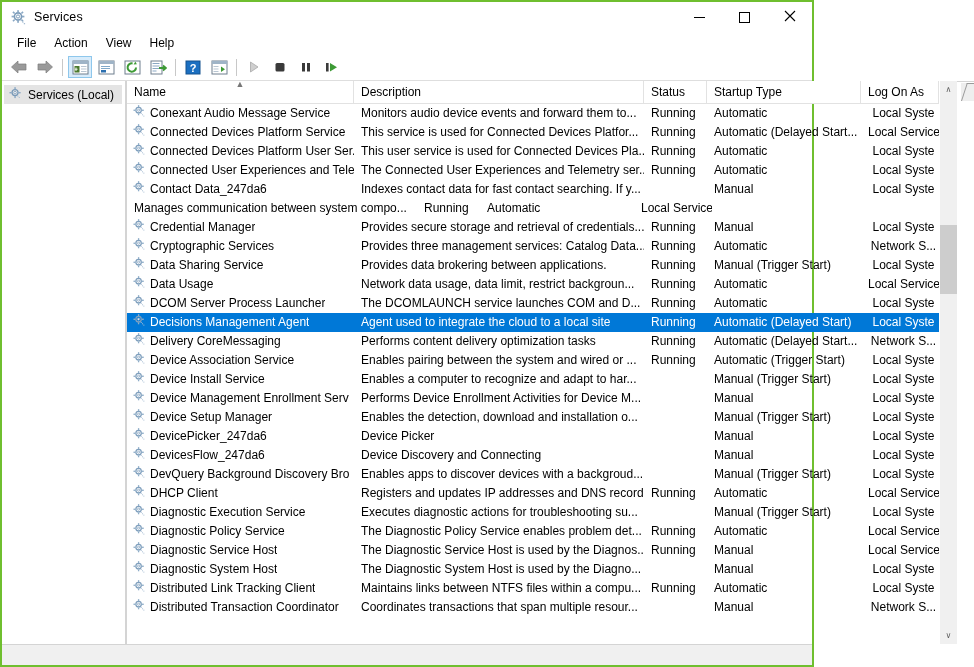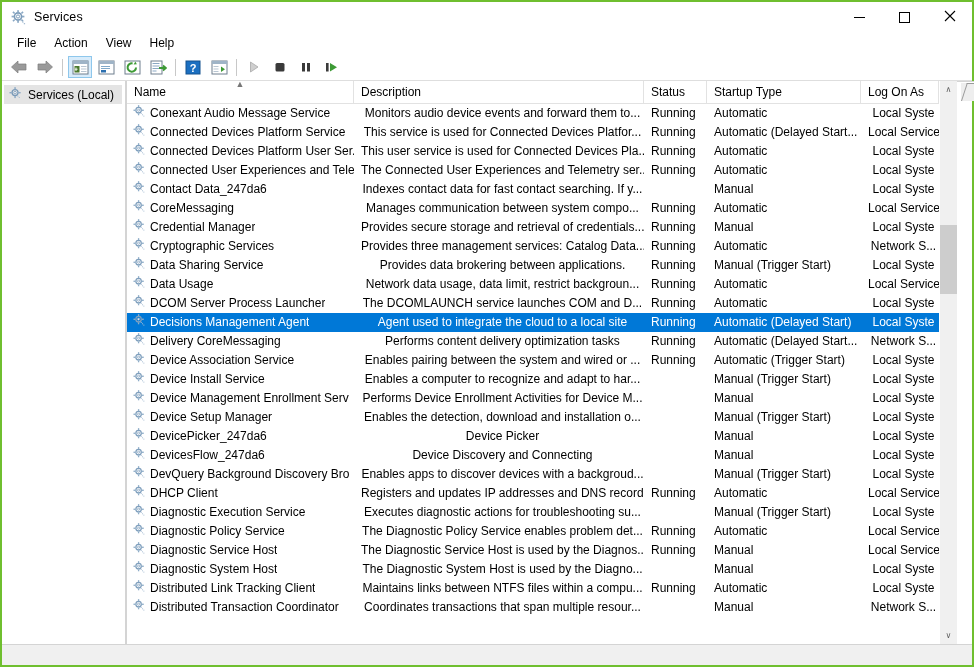--- a/index.html
+++ b/index.html
@@ -13,21 +13,21 @@
     font-family: "Liberation Sans", sans-serif;
     font-size: 12px;
     color: #000000;
     overflow: hidden;
   }
 
   
   .window {
     position: absolute;
     left: 0; top: 0;
-    width: 974px;
+    width: 814px;
     height: 667px;
     box-sizing: border-box;
     border: 2px solid #6fbf2f;
     background: #0ea5e9;
     display: flex;
     flex-direction: column;
   }
 
   
   .titlebar {
@@ -233,21 +233,21 @@
   .cell.name {
     display: flex;
     align-items: center;
     padding-left: 5px;
   }
   .cell.name .gear { margin-right: 4px; flex: 0 0 auto; }
   .cell .nm { overflow: hidden; white-space: nowrap; }
 
   
   .c-name   { width: 227px; min-width: 227px; }
-  .c-desc   { width: 290px; min-width: 290px; text-align: center; }
+  .c-desc   { width: 290px; min-width: 290px; }
   .c-status { width: 63px;  min-width: 63px; }
   .c-start  { width: 154px; min-width: 154px; }
   .c-logon  { width: 78px;  min-width: 78px; text-align: center; }
 
   
   .vscroll {
     width: 17px;
     min-width: 17px;
     background: #f0f0f0;
     border-left: 1px solid #ffffff;
@@ -640,38 +640,20 @@
                       </g>
                     </svg></span>
                   <span class="nm">Contact Data_247da6</span>
                 </div>
                 <div class="cell c-desc">Indexes contact data for fast contact searching. If y...</div>
                 <div class="cell c-status"></div>
                 <div class="cell c-start">Manual</div>
                 <div class="cell c-logon">Local Syste</div>
               </div>
               <div class="row">
-                <div class="cell name c-name">
-                  <span class="gear"><svg width="14" height="14" viewBox="0 0 17 17">
-                      <circle cx="8" cy="7.5" r="3.3" fill="none" stroke="#7f9fbd" stroke-width="1.5"></circle>
-                      <circle cx="8" cy="7.5" r="1.3" fill="#ffffff" stroke="#7f9fbd" stroke-width="0.9"></circle>
-                      <g fill="#8fadc8">
-                        <rect x="7.2" y="1.4" width="1.6" height="2.3"></rect>
-                        <rect x="7.2" y="11.4" width="1.6" height="2.3"></rect>
-                        <rect x="1.8" y="6.8" width="2.3" height="1.6"></rect>
-                        <rect x="12.0" y="6.8" width="2.3" height="1.6"></rect>
-                      </g>
-                      <g fill="#a9bfd4">
-                        <rect x="10.6" y="10.9" width="1.2" height="1.2"></rect>
-                        <rect x="12.2" y="12.5" width="1.2" height="1.2"></rect>
-                        <rect x="13.8" y="14.1" width="1.2" height="1.2"></rect>
-                      </g>
-                    </svg></span>
-                  <span class="nm">CoreMessaging</span>
-                </div>
                 <div class="cell c-desc">Manages communication between system compo...</div>
                 <div class="cell c-status">Running</div>
                 <div class="cell c-start">Automatic</div>
                 <div class="cell c-logon">Local Service</div>
               </div>
               <div class="row">
                 <div class="cell name c-name">
                   <span class="gear"><svg width="14" height="14" viewBox="0 0 17 17">
                       <circle cx="8" cy="7.5" r="3.3" fill="none" stroke="#7f9fbd" stroke-width="1.5"></circle>
                       <circle cx="8" cy="7.5" r="1.3" fill="#ffffff" stroke="#7f9fbd" stroke-width="0.9"></circle>

